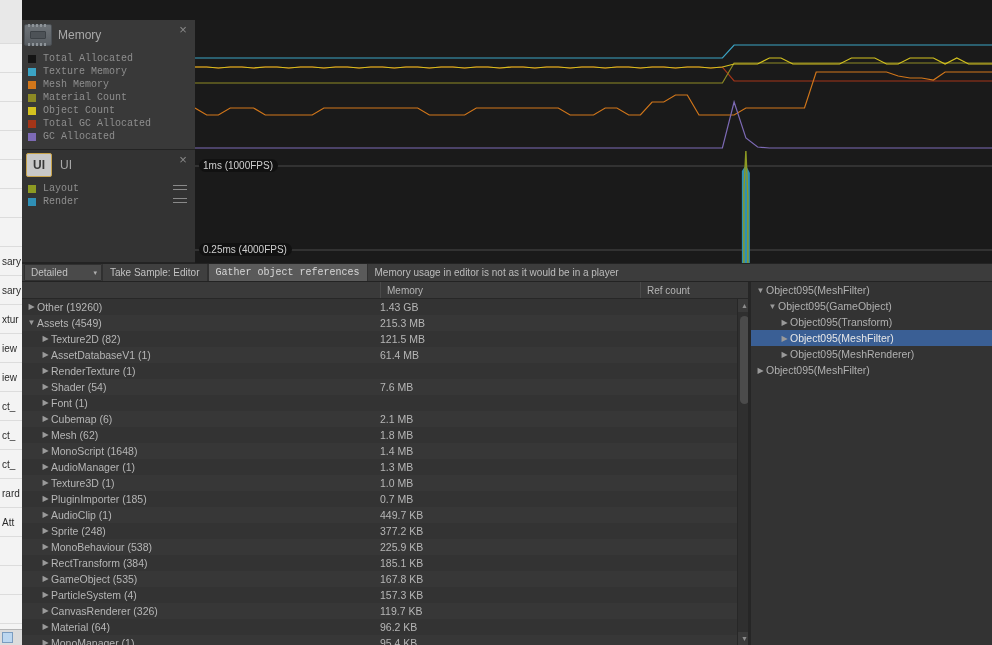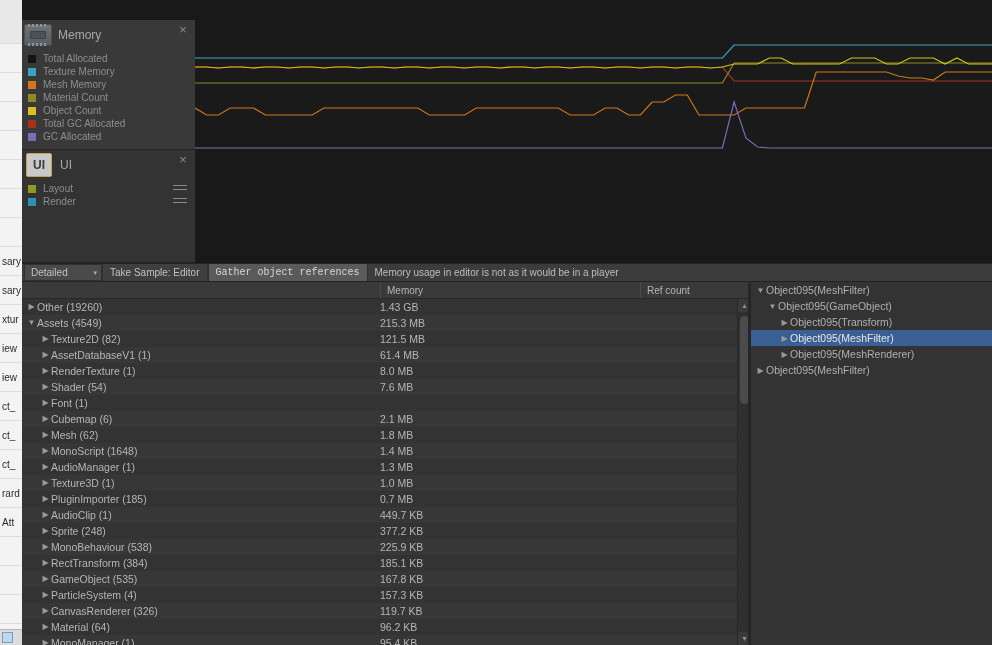--- a/index.html
+++ b/index.html
@@ -70,21 +70,21 @@
     background: #c9c9c9; border: 1px solid #c8a34a; border-radius: 2px;
     color: #3a3a3a; font-size: 12px; text-align: center; line-height: 23px;
     font-weight: 600;
   }
   .legend-title { color: #a9a9a9; font-size: 12px; }
   .legend-close {
     position: absolute; right: 6px; top: 4px; width: 12px; height: 12px;
     color: #8a8a8a; font-size: 13px; line-height: 11px; text-align: center;
     cursor: pointer;
   }
-  .legend-list { padding: 2px 0 0 6px; }
+  .legend-list { padding: 2px 0 0 6px; font-family: Liberation Mono, monospace; }
   .legend-item { display: flex; align-items: center; height: 13px; position: relative; }
   .sw { width: 8px; height: 8px; margin-right: 7px; flex: none; }
   .legend-label { color: #8e8e8e; font-size: 10px; white-space: nowrap; }
   .drag-lines { position: absolute; right: 8px; top: 3px; width: 14px; }
   .drag-lines i { display:block; height:1px; background:#8a8a8a; margin-bottom:3px; }
 
   
   .axis-label {
     position: absolute; left: 4px; color: #d0d0d0; font-size: 10px;
     background: #111; padding: 1px 5px 1px 4px; border-radius: 7px;
@@ -260,20 +260,33 @@
             </div>
             <div class="legend-item">
               <span class="sw" style="background: rgb(125, 106, 181);"></span>
               <span class="legend-label">GC Allocated</span>
             </div>
           </div>
       </div>
     </div>
 
     <div class="chart-block" id="chart-ui">
+      <div class="chart-plot">
+        <svg width="797" height="113" viewBox="0 0 797 113">
+          <rect x="0" y="0" width="797" height="113" fill="#1a1a1a"></rect>
+          <line x1="0" y1="16" x2="797" y2="16" stroke="#4a4a4a" stroke-width="1"></line>
+          <line x1="0" y1="100" x2="797" y2="100" stroke="#4a4a4a" stroke-width="1"></line>
+          <g id="ui-series">
+              <polygon points="546.8676470588235,113 546.8676470588235,21 550.8676470588235,15 554.8676470588235,23 554.8676470588235,113" fill="#2f8fb5"></polygon>
+              <polyline points="548.8676470588235,113 548.8676470588235,41 550.8676470588235,1 552.8676470588235,47 552.8676470588235,113" fill="none" stroke="#8d9a22" stroke-width="1.4"></polyline>
+            </g>
+        </svg>
+        <div class="axis-label" style="top:9px;">1ms (1000FPS)</div>
+        <div class="axis-label" style="top:93px;">0.25ms (4000FPS)</div>
+      </div>
       <div class="legend-panel">
         <div class="legend-close">×</div>
         <div class="legend-head">
           <div class="ui-icon">UI</div>
           <span class="legend-title">UI</span>
         </div>
         <div class="legend-list" id="ui-legend">
             <div class="legend-item">
               <span class="sw" style="background: rgb(141, 154, 34);"></span>
               <span class="legend-label">Layout</span>
@@ -342,21 +355,20 @@
             <span>AssetDatabaseV1 (1)</span>
           </div>
           <div class="cell-mem">61.4 MB</div>
           <div class="cell-ref"></div>
         </div>
         <div class="row odd">
           <div class="cell-name" style="padding-left: 18px;">
             <span class="tri">▶</span>
             <span>RenderTexture (1)</span>
           </div>
-          <div class="cell-mem">8.0 MB</div>
           <div class="cell-ref"></div>
         </div>
         <div class="row even">
           <div class="cell-name" style="padding-left: 18px;">
             <span class="tri">▶</span>
             <span>Shader (54)</span>
           </div>
           <div class="cell-mem">7.6 MB</div>
           <div class="cell-ref"></div>
         </div>

